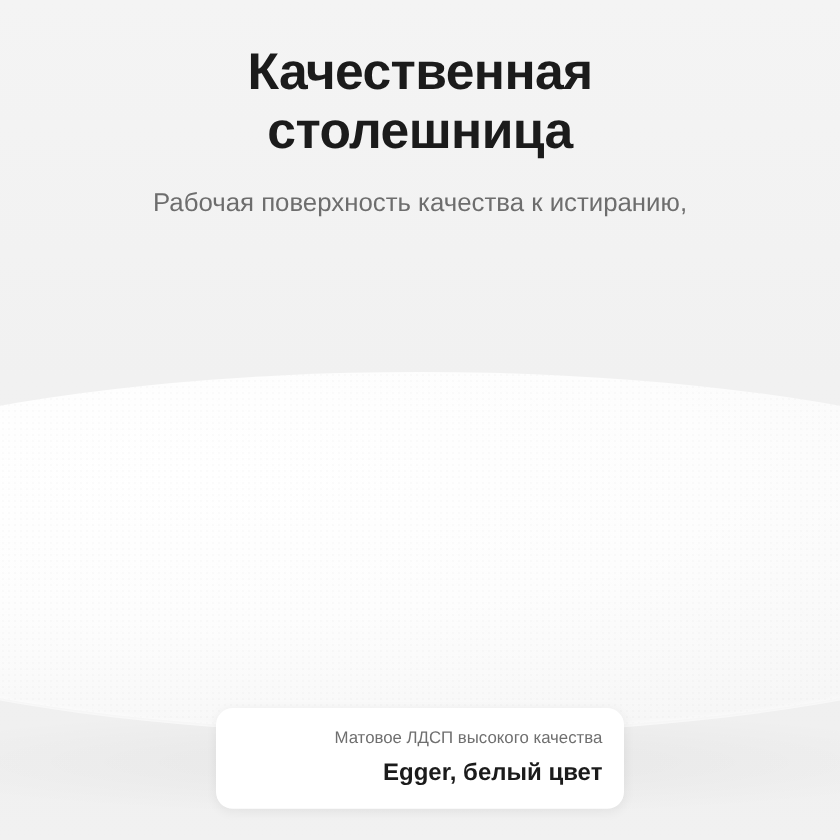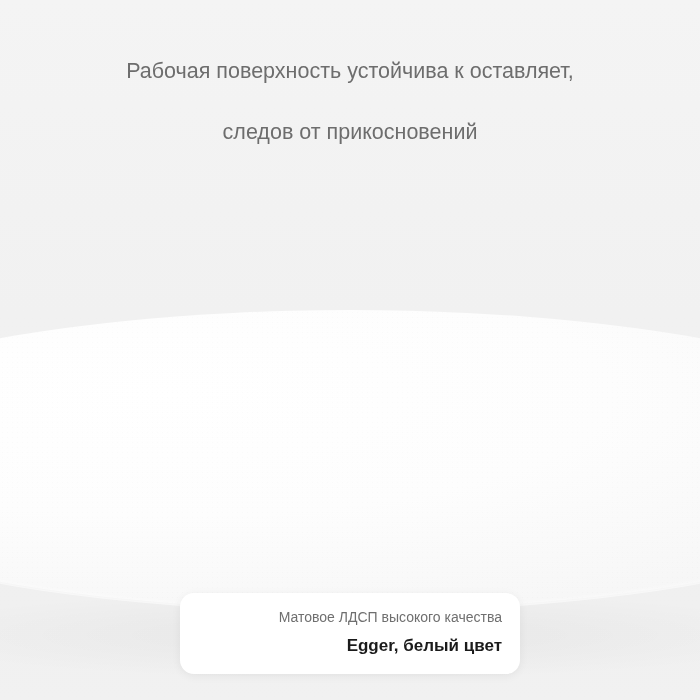--- a/index.html
+++ b/index.html
@@ -138,36 +138,39 @@
     text-align: right;
     z-index: 8;
   }
   .caption-top {
     font-size: 14px;
     color: #6f6f6f;
     line-height: 1.25;
   }
   .caption-main {
     margin-top: 9px;
-    font-size: 17px;
+    font-size: 20px;
     color: #1b1b1b;
     font-weight: bold;
     line-height: 1.2;
   }
 </style>
 </head>
 <body>
 
 <div class="canvas">
 
   <div class="text-block">
+    <div class="headline">
+      <span>Качественная</span><br>
+      <span>столешница</span>
+    </div>
     <div class="subhead">
-      <span>Рабочая поверхность устойчива к оставляет,</span><br>
+      <span>Рабочая поверхность качества к истиранию,</span><br>
       <br>
-      <span>следов от прикосновений</span>
     </div>
   </div>
 
   <div class="photo">
     <div class="floor"></div>
     <div class="under-shadow"></div>
     <div class="edge"></div>
     <div class="tabletop"></div>
     <div class="texture"></div>
     <div class="rim-light"></div>

